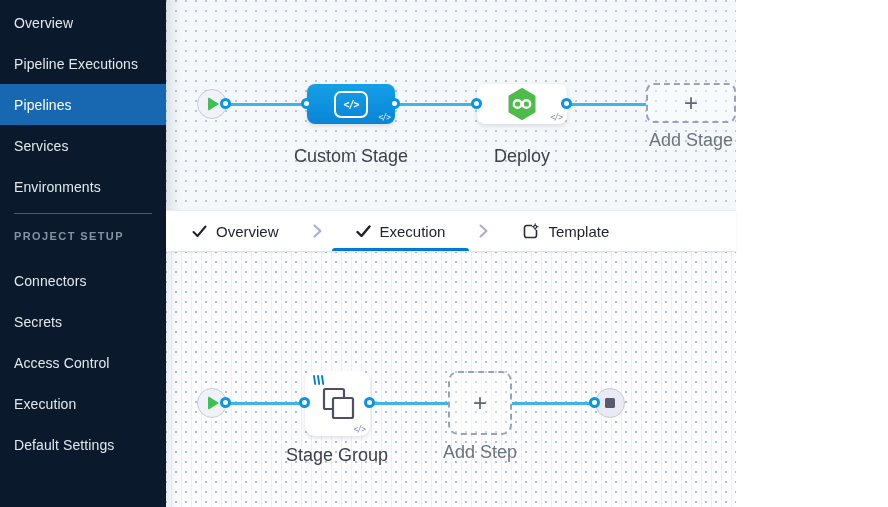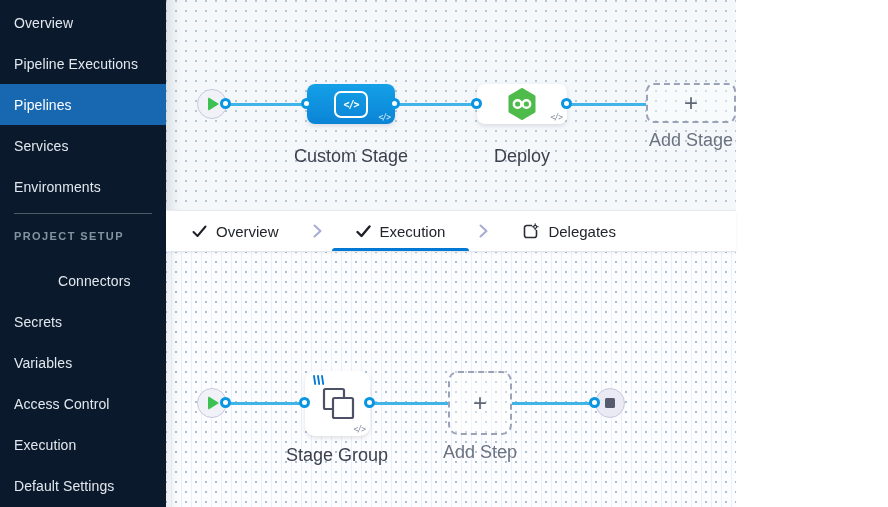--- a/index.html
+++ b/index.html
@@ -10,21 +10,21 @@
   
   .sidebar { width:166px; height:507px; background:#0a1a2c; flex:0 0 166px;
              padding-top:2px; color:#e6ebf0; }
   .nav-item { height:41px; display:flex; align-items:center; padding-left:14px;
               font-size:14px; color:#e2e8ee; cursor:pointer; letter-spacing:.1px; }
   .nav-item.active { background:#1767b1; color:#ffffff; }
   .nav-divider { border-top:1px solid rgba(255,255,255,.28); margin:6px 14px 10px 14px; }
   .nav-section { height:20px; margin-top:12px; display:flex; align-items:center;
                  padding-left:14px; font-size:11px; font-weight:600; letter-spacing:1.4px;
                  color:#8593a1; }
-  .nav-group-setup .nav-item:first-child { margin-top:14px;margin-left:44px; }
+  .nav-group-setup .nav-item:first-child { margin-top:14px; }
 
   
   .main { flex:1; display:flex; flex-direction:column; position:relative; }
   .canvas { position:relative; overflow:hidden; }
   .canvas-top { height:210px;
     background-color:#f4f8fb;
     background-image:radial-gradient(circle, #b9c6d3 1px, transparent 1.15px);
     background-size:10px 10px; background-position:5px 6px;
     box-shadow:inset 16px 0 14px -12px rgba(10,25,45,.14); }
   .canvas-bottom { flex:1;
@@ -92,21 +92,20 @@
     <div class="nav-item active">Pipelines</div>
     <div class="nav-item">Services</div>
     <div class="nav-item">Environments</div>
 
     <div class="nav-divider"></div>
     <div class="nav-section">PROJECT SETUP</div>
 
     <div class="nav-group-setup">
       <div class="nav-item">Connectors</div>
       <div class="nav-item">Secrets</div>
-      <div class="nav-item">Variables</div>
       <div class="nav-item">Access Control</div>
       <div class="nav-item">Execution</div>
       <div class="nav-item">Default Settings</div>
     </div>
   </nav>
 
   <div class="main">
 
     <section class="canvas canvas-top">
 
@@ -180,21 +179,21 @@
           <path d="M9.5 2.5 H4.8 a2.3 2.3 0 0 0 -2.3 2.3 v7.4 a2.3 2.3 0 0 0 2.3 2.3 h7.4
                    a2.3 2.3 0 0 0 2.3 -2.3 V7.5" fill="none" stroke="#2a2d35" stroke-width="1.6" stroke-linecap="round"></path>
           <circle cx="13.2" cy="3.8" r="1.5" fill="none" stroke="#2a2d35" stroke-width="1.2"></circle>
           <g stroke="#2a2d35" stroke-width="1.1" stroke-linecap="round">
             <line x1="13.2" y1="0.8" x2="13.2" y2="1.7"></line>
             <line x1="13.2" y1="5.9" x2="13.2" y2="6.8"></line>
             <line x1="10.2" y1="3.8" x2="11.1" y2="3.8"></line>
             <line x1="15.3" y1="3.8" x2="16.2" y2="3.8"></line>
           </g>
         </svg>
-        <span>Delegates</span>
+        <span>Template</span>
       </div>
     </div>
 
     <section class="canvas canvas-bottom">
 
       <div class="edge" style="left:60px; top:150px; width:79px;"></div>
       <div class="edge" style="left:204px; top:150px; width:78px;"></div>
       <div class="edge" style="left:346px; top:150px; width:83px;"></div>
 
       <div class="term-node" style="left:31px; top:136px;">

